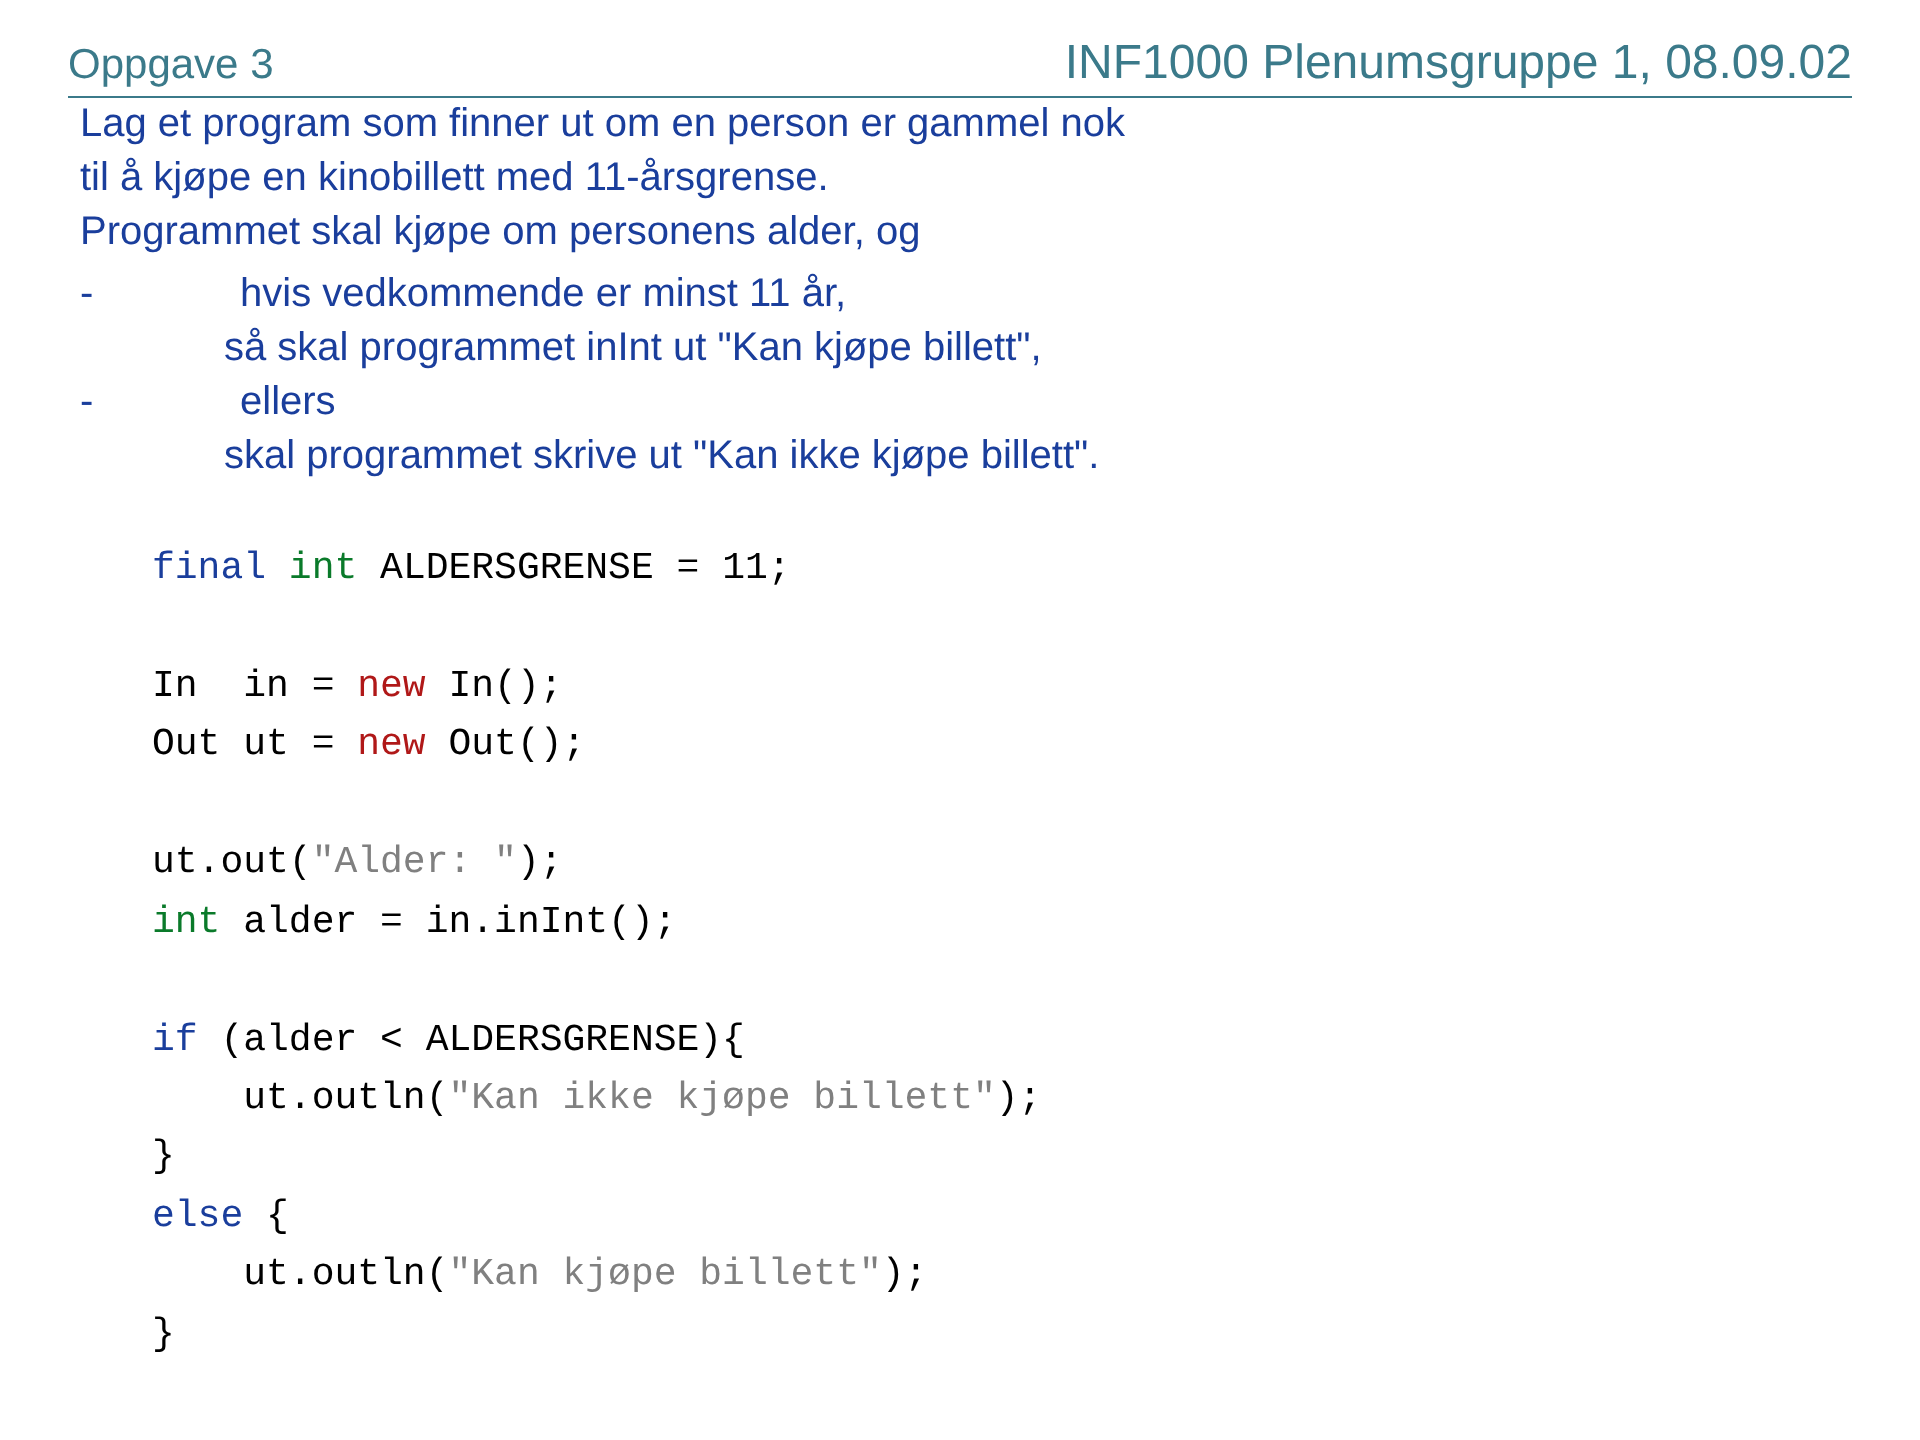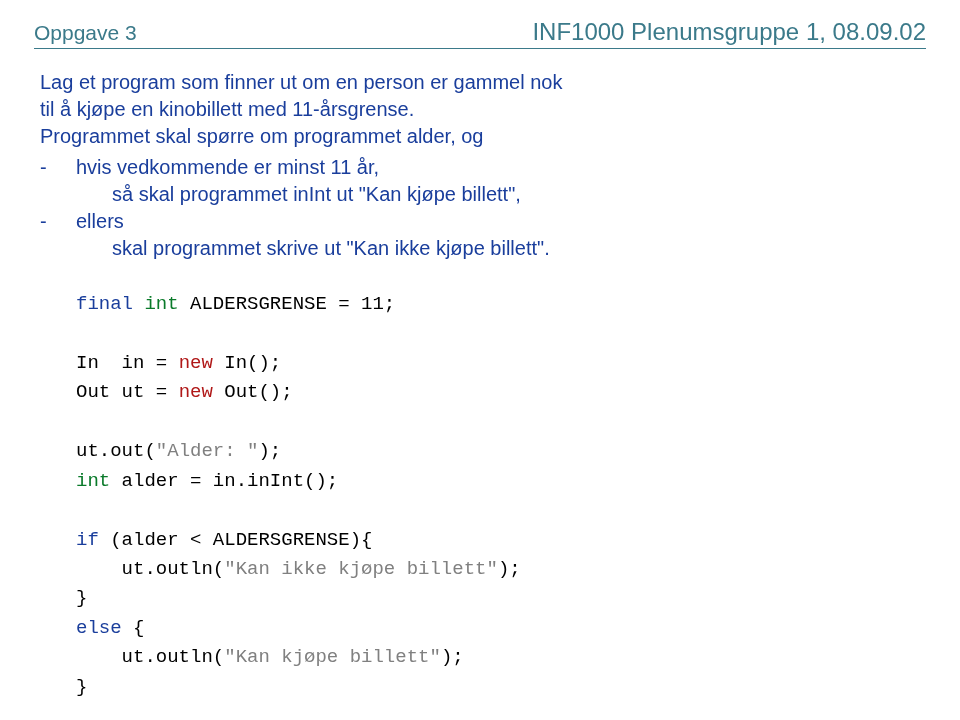--- a/index.html
+++ b/index.html
@@ -16,21 +16,20 @@
     width: 960px;
     height: 720px;
     padding: 18px 34px 30px 34px;
   }
   .header-row {
     display: flex;
     justify-content: space-between;
     align-items: baseline;
     border-bottom: 1.5px solid #3b7a8a;
     padding-bottom: 2px;
-    margin-bottom: 20px;
   }
   .header-left {
     color: #3b7a8a;
     font-size: 21px;
   }
   .header-right {
     color: #3b7a8a;
     font-size: 24px;
   }
   .body {
@@ -51,20 +50,21 @@
     align-items: flex-start;
   }
   .bullet-dash {
     width: 36px;
     flex: 0 0 36px;
     text-align: left;
     padding-left: 0;
   }
   .bullet-text {
     flex: 1;
+    margin-left: 44px;
   }
   .subline {
     padding-left: 72px;
   }
   .code-block {
     margin-top: 28px;
     padding-left: 36px;
     font-family: "Lucida Console", "Courier New", monospace;
     font-size: 19px;
     line-height: 1.55;
@@ -84,21 +84,21 @@
   <div class="header-row">
     <div class="header-left">Oppgave 3</div>
     <div class="header-right">INF1000  Plenumsgruppe 1, 08.09.02</div>
   </div>
 
   <div class="body">
 
     <div class="intro">
       <div>Lag et program som finner ut om en person er gammel nok</div>
       <div>til å kjøpe en kinobillett med 11-årsgrense.</div>
-      <div>Programmet skal spørre om programmet alder, og</div>
+      <div>Programmet skal kjøpe om personens alder, og</div>
     </div>
 
     <div class="bullet-block">
       <div class="bullet-row">
         <div class="bullet-dash">-</div>
         <div class="bullet-text">hvis vedkommende er minst 11 år,</div>
       </div>
       <div class="subline">så skal programmet inInt ut "Kan kjøpe billett",</div>
 
       <div class="bullet-row">

